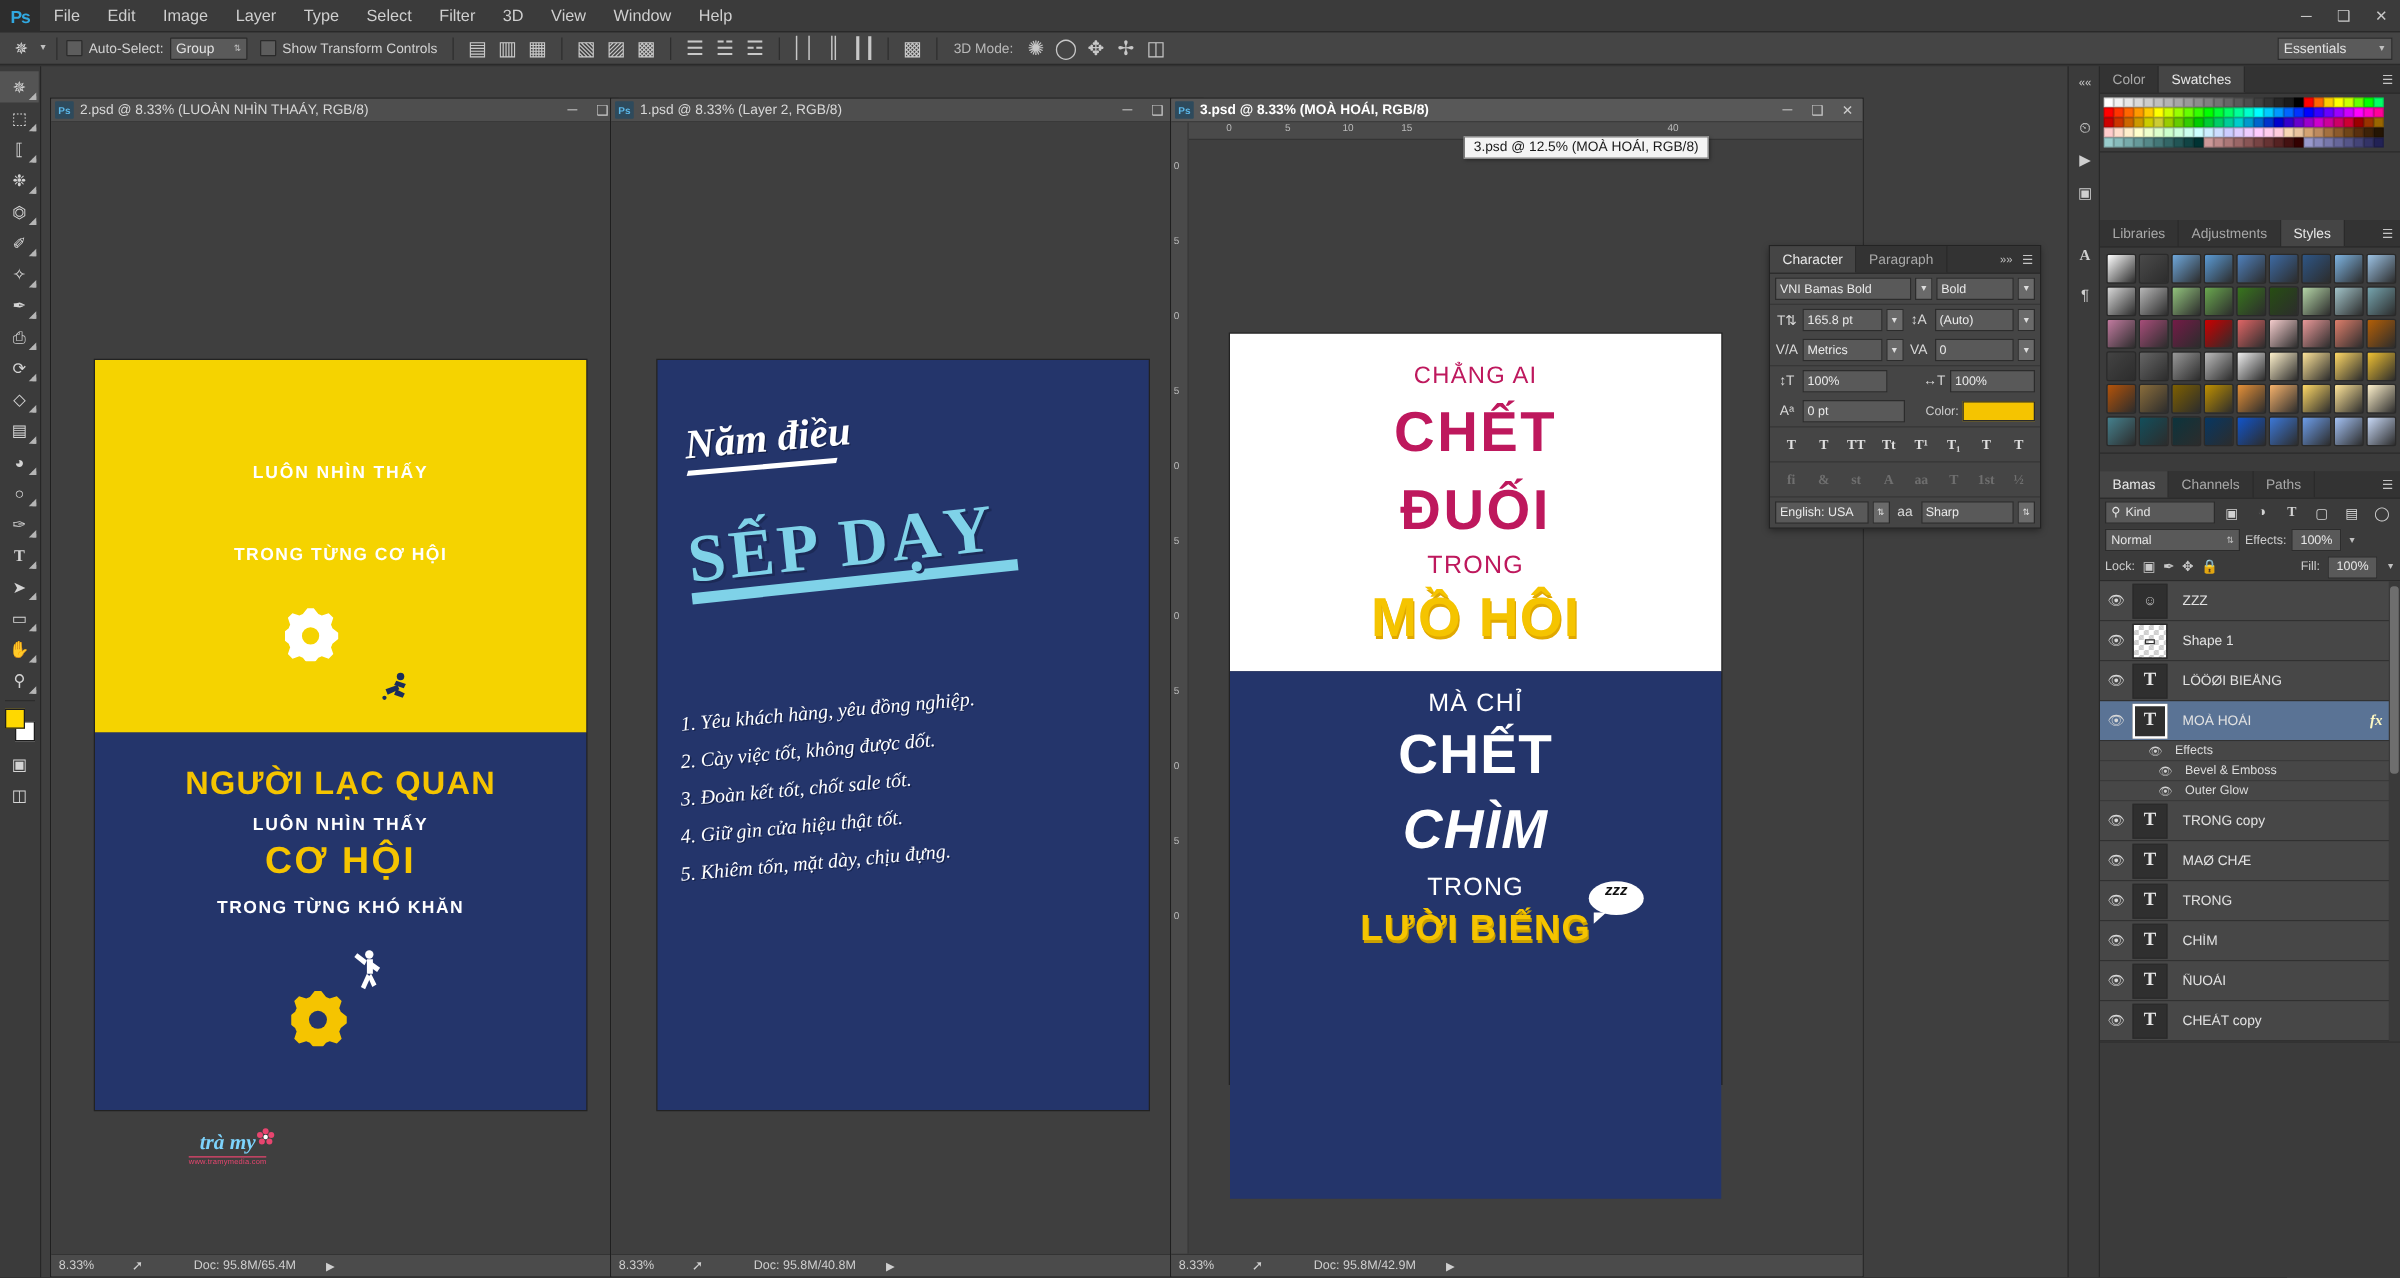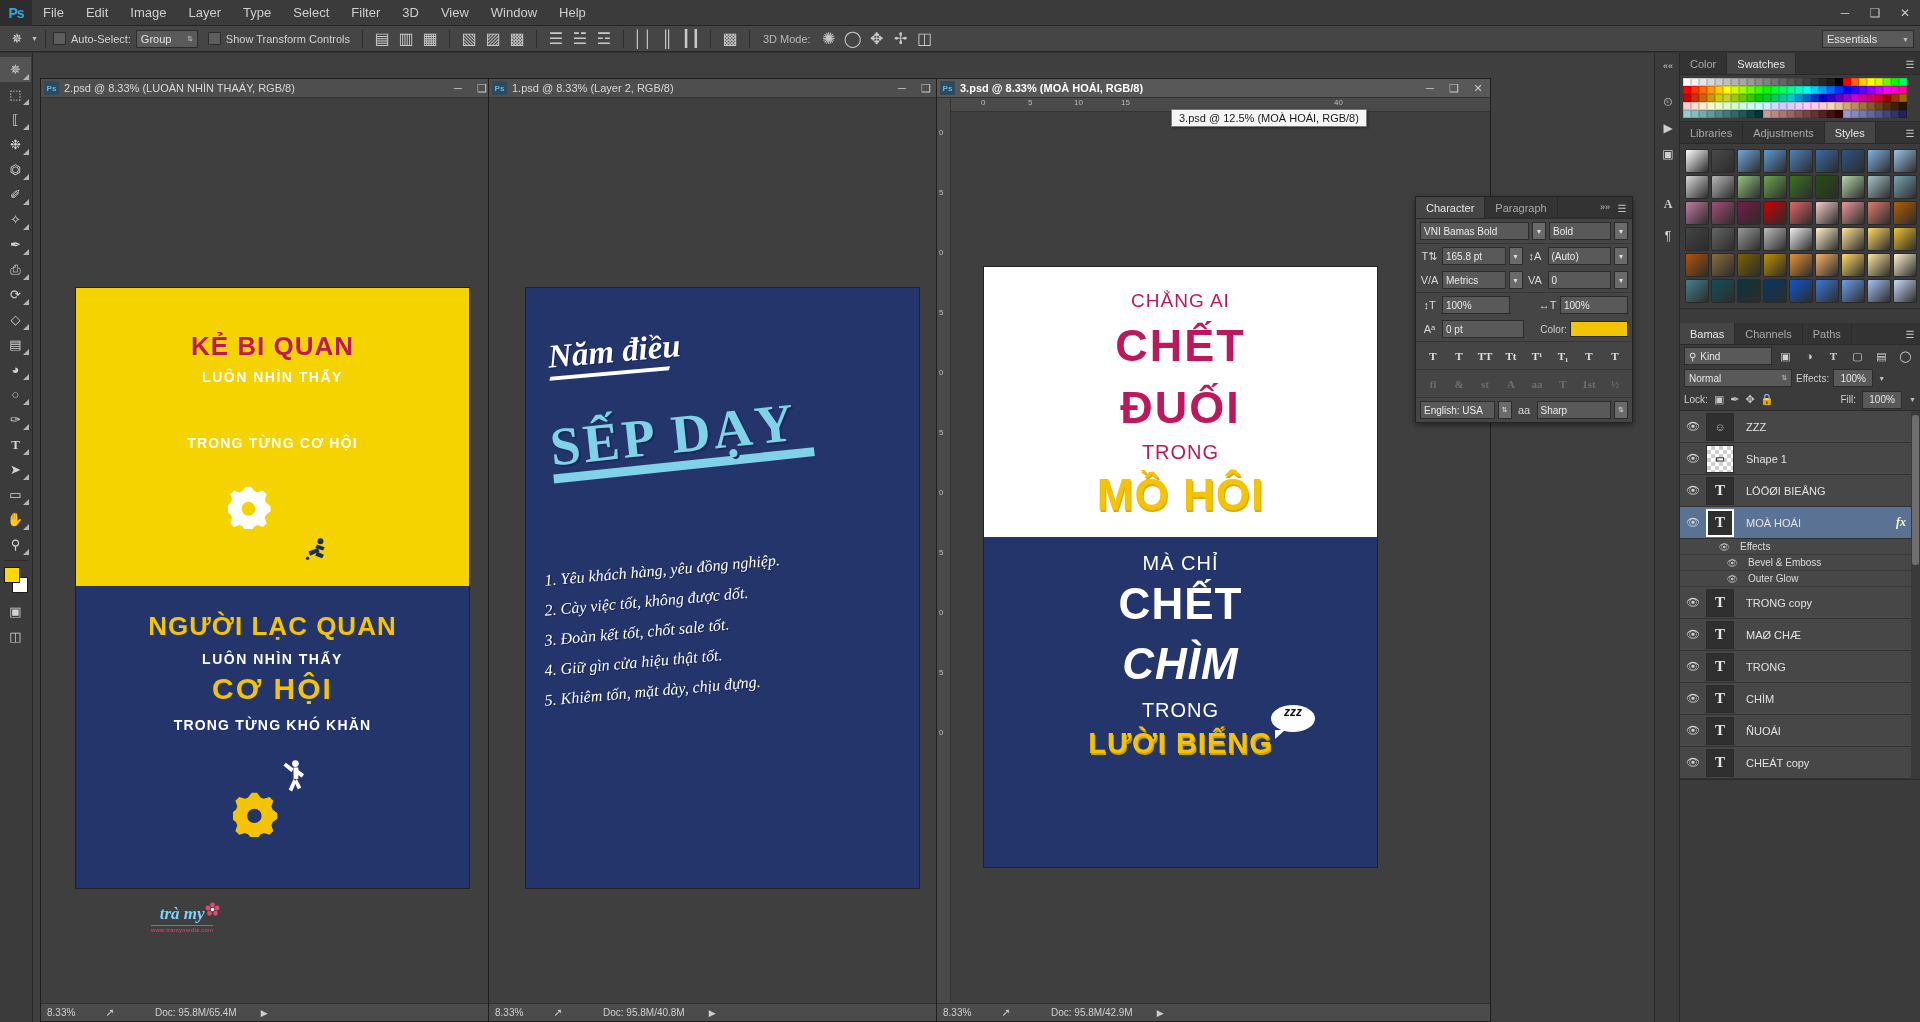--- a/index.html
+++ b/index.html
@@ -377,21 +377,20 @@
         <div class="doc-title-text">2.psd @ 8.33% (LUOÀN NHÌN THAÁY, RGB/8)</div>
         <div class="doc-win-btns">
           <div class="doc-win-btn">─</div>
           <div class="doc-win-btn">❑</div>
         </div>
       </div>
       <div class="doc-canvas-wrap" style="background:#3f3f3f;">
 
         <div class="poster" style="left:35px; top:190px; width:393px; height:600px; box-shadow:0 0 0 1px #222;">
           <div class="p-yellow" style="position:absolute;left:0;top:0;width:100%;height:298px;">
-            <div class="pt pt-dark" style="position:absolute;left:0;right:0;top:45px;font-size:26px;letter-spacing:1px;">KẺ BI QUAN</div>
             <div class="pt pt-white" style="position:absolute;left:0;right:0;top:82px;font-size:14px;letter-spacing:1.5px;">LUÔN NHÌN THẤY</div>
             <div class="pt pt-white" style="position:absolute;left:0;right:0;top:148px;font-size:14px;letter-spacing:1.2px;">TRONG TỪNG CƠ HỘI</div>
             <svg width="46" height="46" viewBox="0 0 100 100" style="position:absolute;left:152px;top:195px;">
               <path fill="#ffffff" d="M50 8l8 10a35 35 0 016 2.5l12-4 8 8-4 12a35 35 0 012.5 6l10 8v11l-10 8a35 35 0 01-2.5 6l4 12-8 8-12-4a35 35 0 01-6 2.5l-8 10H39l-8-10a35 35 0 01-6-2.5l-12 4-8-8 4-12a35 35 0 01-2.5-6l-10-8V50.5l10-8a35 35 0 012.5-6l-4-12 8-8 12 4a35 35 0 016-2.5l8-10z"></path>
               <circle cx="44.5" cy="56" r="15" fill="#f5d300"></circle>
             </svg>
             <svg width="26" height="30" viewBox="0 0 60 70" style="position:absolute;left:228px;top:248px;">
               <circle cx="38" cy="12" r="7" fill="#1b2d5b"></circle>
               <path d="M30 20 L48 26 L44 34 L26 28 Z" fill="#1b2d5b"></path>
               <path d="M10 36 L32 28 L36 36 L14 46 Z" fill="#1b2d5b"></path>
@@ -516,21 +515,21 @@
 
       <div class="doc-canvas-wrap" style="left:14px; top:33px; background:#3f3f3f;">
         <div class="poster" style="left:33px; top:155px; width:393px; height:600px; box-shadow:0 0 0 1px #222;">
           <div class="p-white" style="position:absolute;left:0;top:0;width:100%;height:270px;">
             <div class="pt pt-dark" style="position:absolute;left:0;right:0;top:24px;font-size:19px;letter-spacing:1px;font-weight:normal;">CHẲNG AI</div>
             <div class="pt pt-dark" style="position:absolute;left:0;right:0;top:56px;font-size:45px;letter-spacing:2px;">CHẾT</div>
             <div class="pt pt-dark" style="position:absolute;left:0;right:0;top:118px;font-size:45px;letter-spacing:2px;">ĐUỐI</div>
             <div class="pt pt-dark" style="position:absolute;left:0;right:0;top:175px;font-size:20px;letter-spacing:1px;font-weight:normal;">TRONG</div>
             <div class="pt pt-yellow" style="position:absolute;left:0;right:0;top:206px;font-size:44px;letter-spacing:1px;text-shadow:1px 2px 0 #e0a800;">MỒ HÔI</div>
           </div>
-          <div class="p-navy" style="position:absolute;left:0;top:270px;width:100%;height:330px;">
+          <div class="p-navy" style="position:absolute;left:0;top:270px;width:100%;height:422px;">
             <div class="pt pt-white" style="position:absolute;left:0;right:0;top:16px;font-size:20px;letter-spacing:1px;font-weight:normal;">MÀ CHỈ</div>
             <div class="pt pt-white" style="position:absolute;left:0;right:0;top:45px;font-size:44px;letter-spacing:1px;">CHẾT</div>
             <div class="pt pt-white" style="position:absolute;left:0;right:0;top:105px;font-size:44px;letter-spacing:1px;font-style:italic;">CHÌM</div>
             <div class="pt pt-white" style="position:absolute;left:0;right:0;top:163px;font-size:20px;letter-spacing:1px;font-weight:normal;">TRONG</div>
             <div class="pt pt-yellow" style="position:absolute;left:0;right:0;top:192px;font-size:29px;letter-spacing:1px;text-shadow:1px 2px 0 #caa000;">LƯỜI BIẾNG</div>
             <div style="position:absolute;left:287px;top:168px;width:44px;height:27px;background:#ffffff;border-radius:50%;">
               <span style="display:block;text-align:center;line-height:27px;font:italic bold 12px 'Liberation Sans',sans-serif;color:#111;">zzz</span>
               <div style="position:absolute;left:4px;bottom:-7px;width:0;height:0;border-top:9px solid #ffffff;border-right:10px solid transparent;"></div>
             </div>
           </div>
@@ -704,21 +703,21 @@
           <div class="swcell" style="background: rgb(136, 136, 187);"></div>
           <div class="swcell" style="background: rgb(119, 119, 170);"></div>
           <div class="swcell" style="background: rgb(102, 102, 153);"></div>
           <div class="swcell" style="background: rgb(85, 85, 136);"></div>
           <div class="swcell" style="background: rgb(68, 68, 119);"></div>
           <div class="swcell" style="background: rgb(51, 51, 102);"></div>
           <div class="swcell" style="background: rgb(34, 34, 85);"></div>
         </div>
     </div>
 
-    <div class="panel" style="">
+    <div class="panel" style="margin-top:54px;">
       <div class="panel-tabs">
         <div class="ptab">Libraries</div>
         <div class="ptab">Adjustments</div>
         <div class="ptab active">Styles</div>
         <div class="panel-menu-btn">☰</div>
       </div>
       <div class="stylegrid" id="stylegrid">
           <div class="stylecell" style="background: linear-gradient(135deg, rgb(255, 255, 255), rgb(44, 44, 44));"></div>
           <div class="stylecell" style="background: linear-gradient(135deg, rgb(74, 74, 74), rgb(44, 44, 44));"></div>
           <div class="stylecell" style="background: linear-gradient(135deg, rgb(111, 168, 220), rgb(44, 44, 44));"></div>

